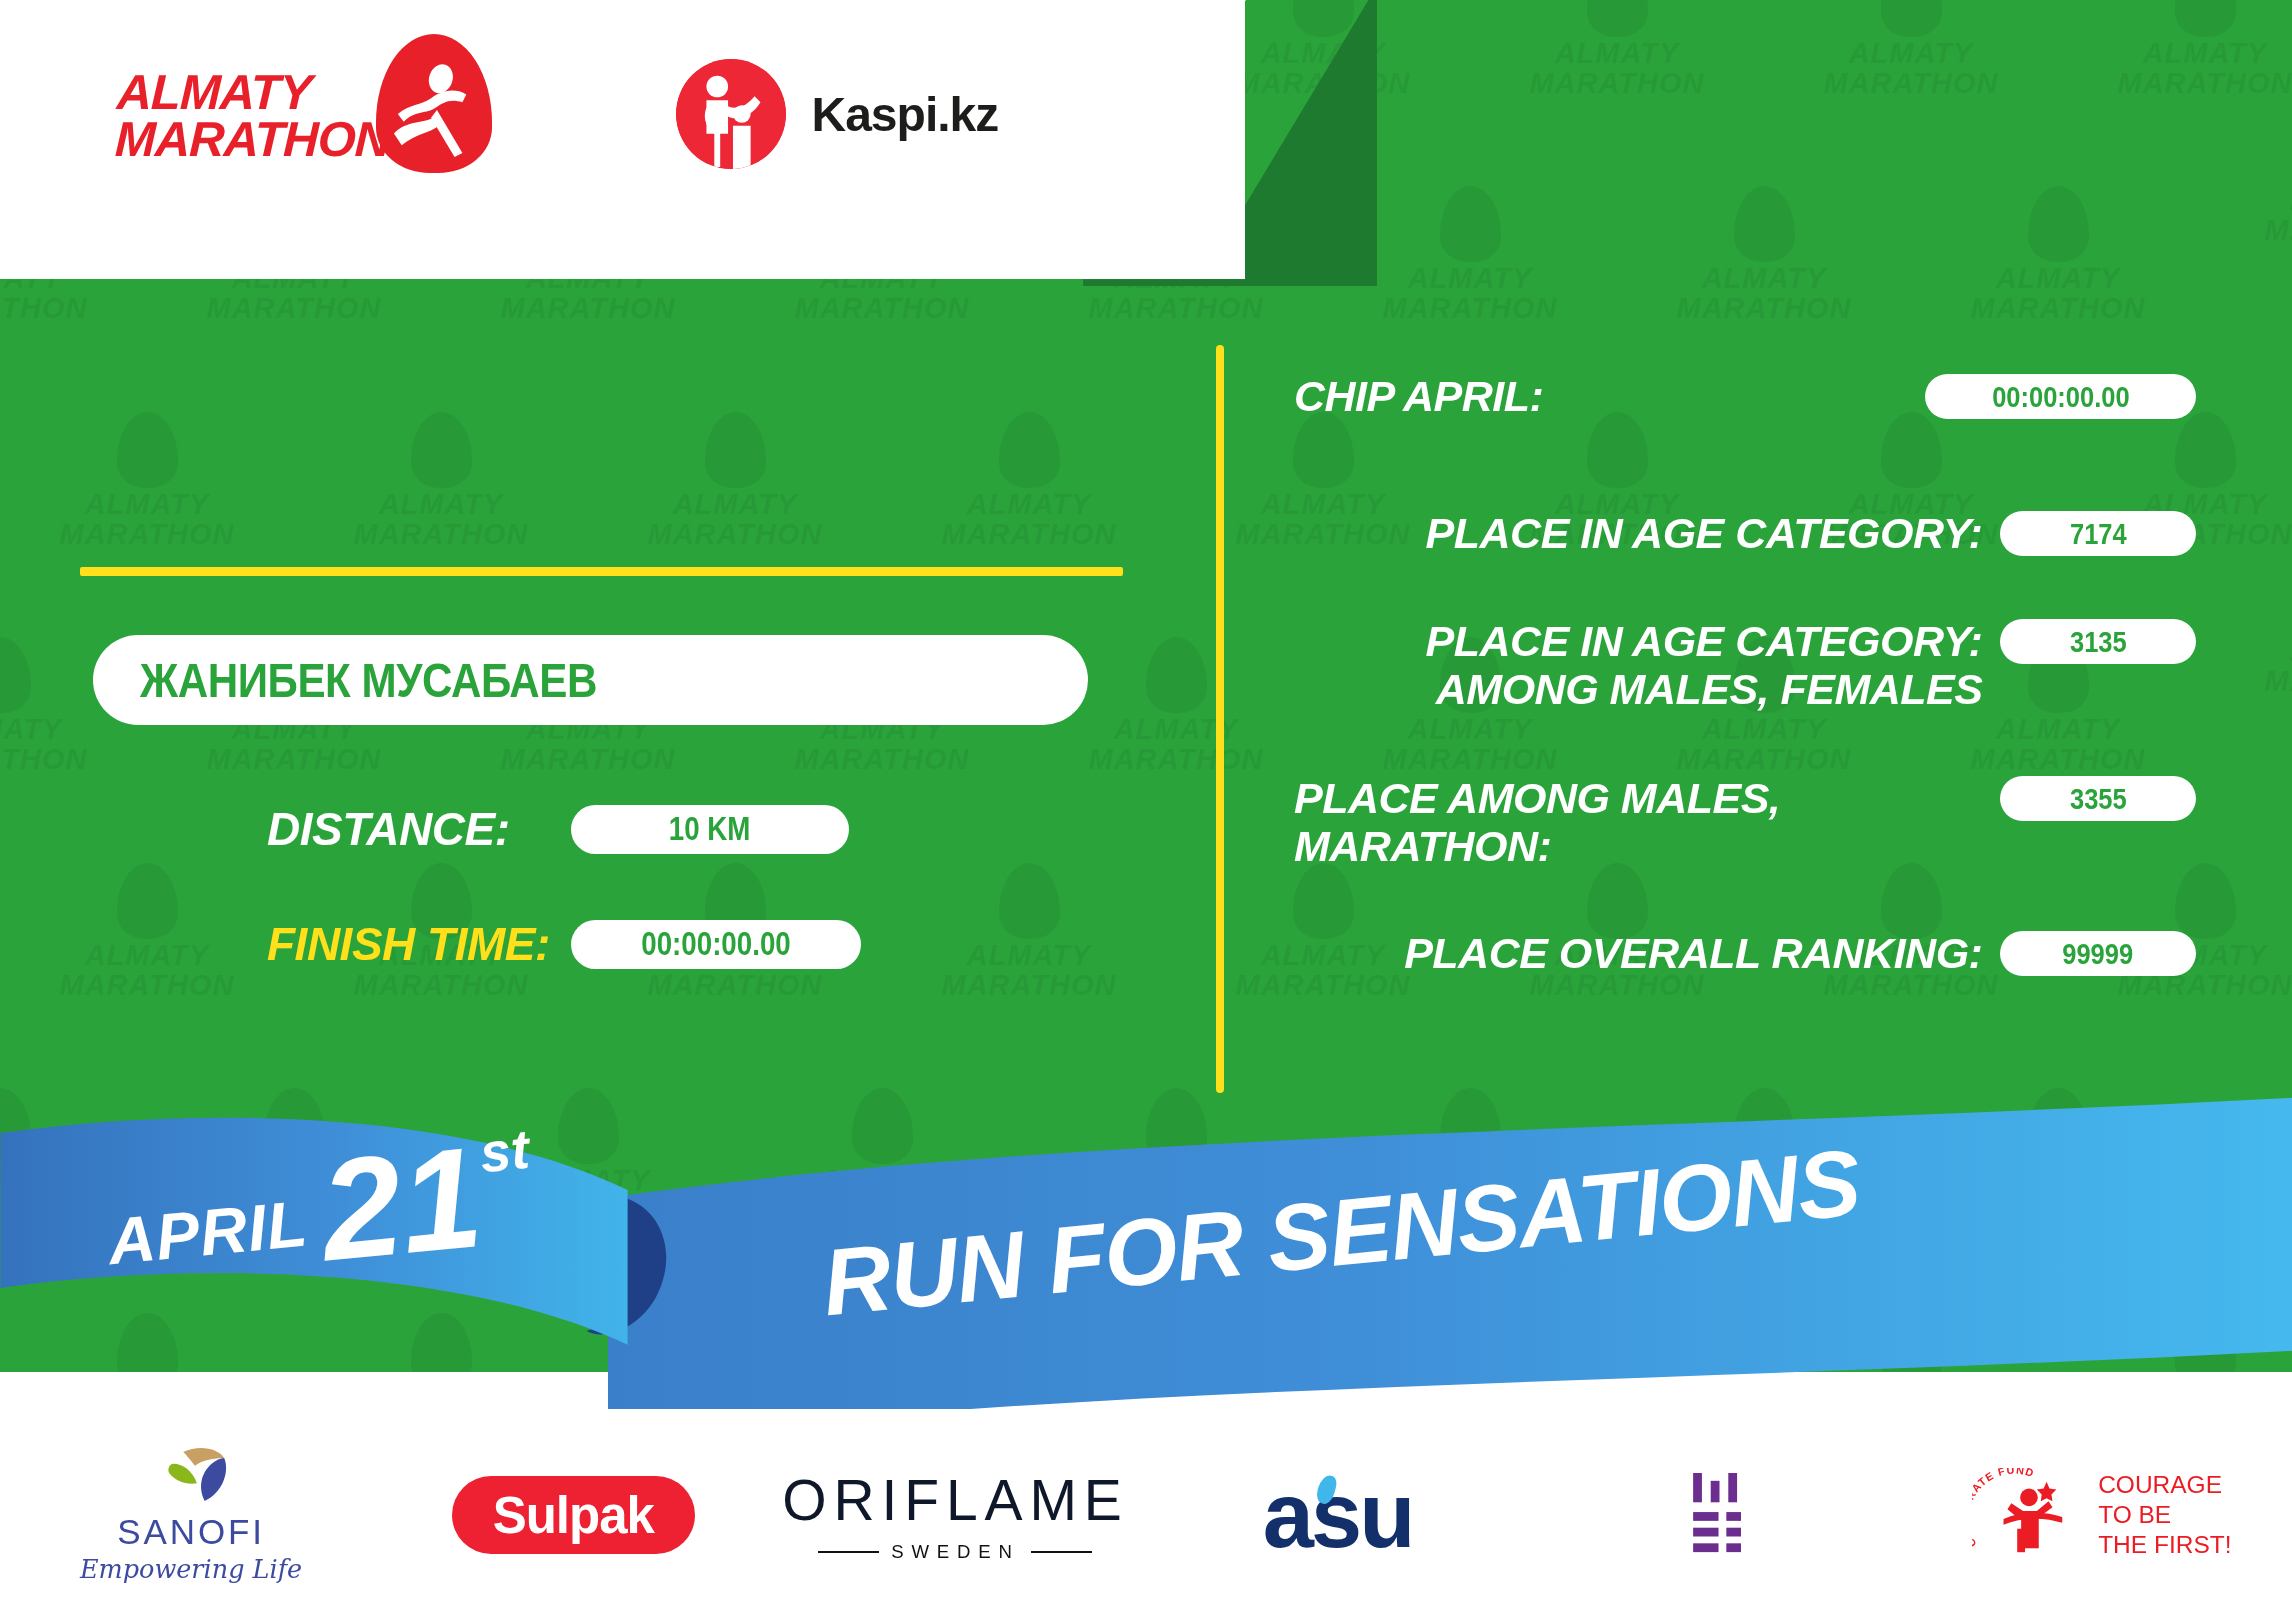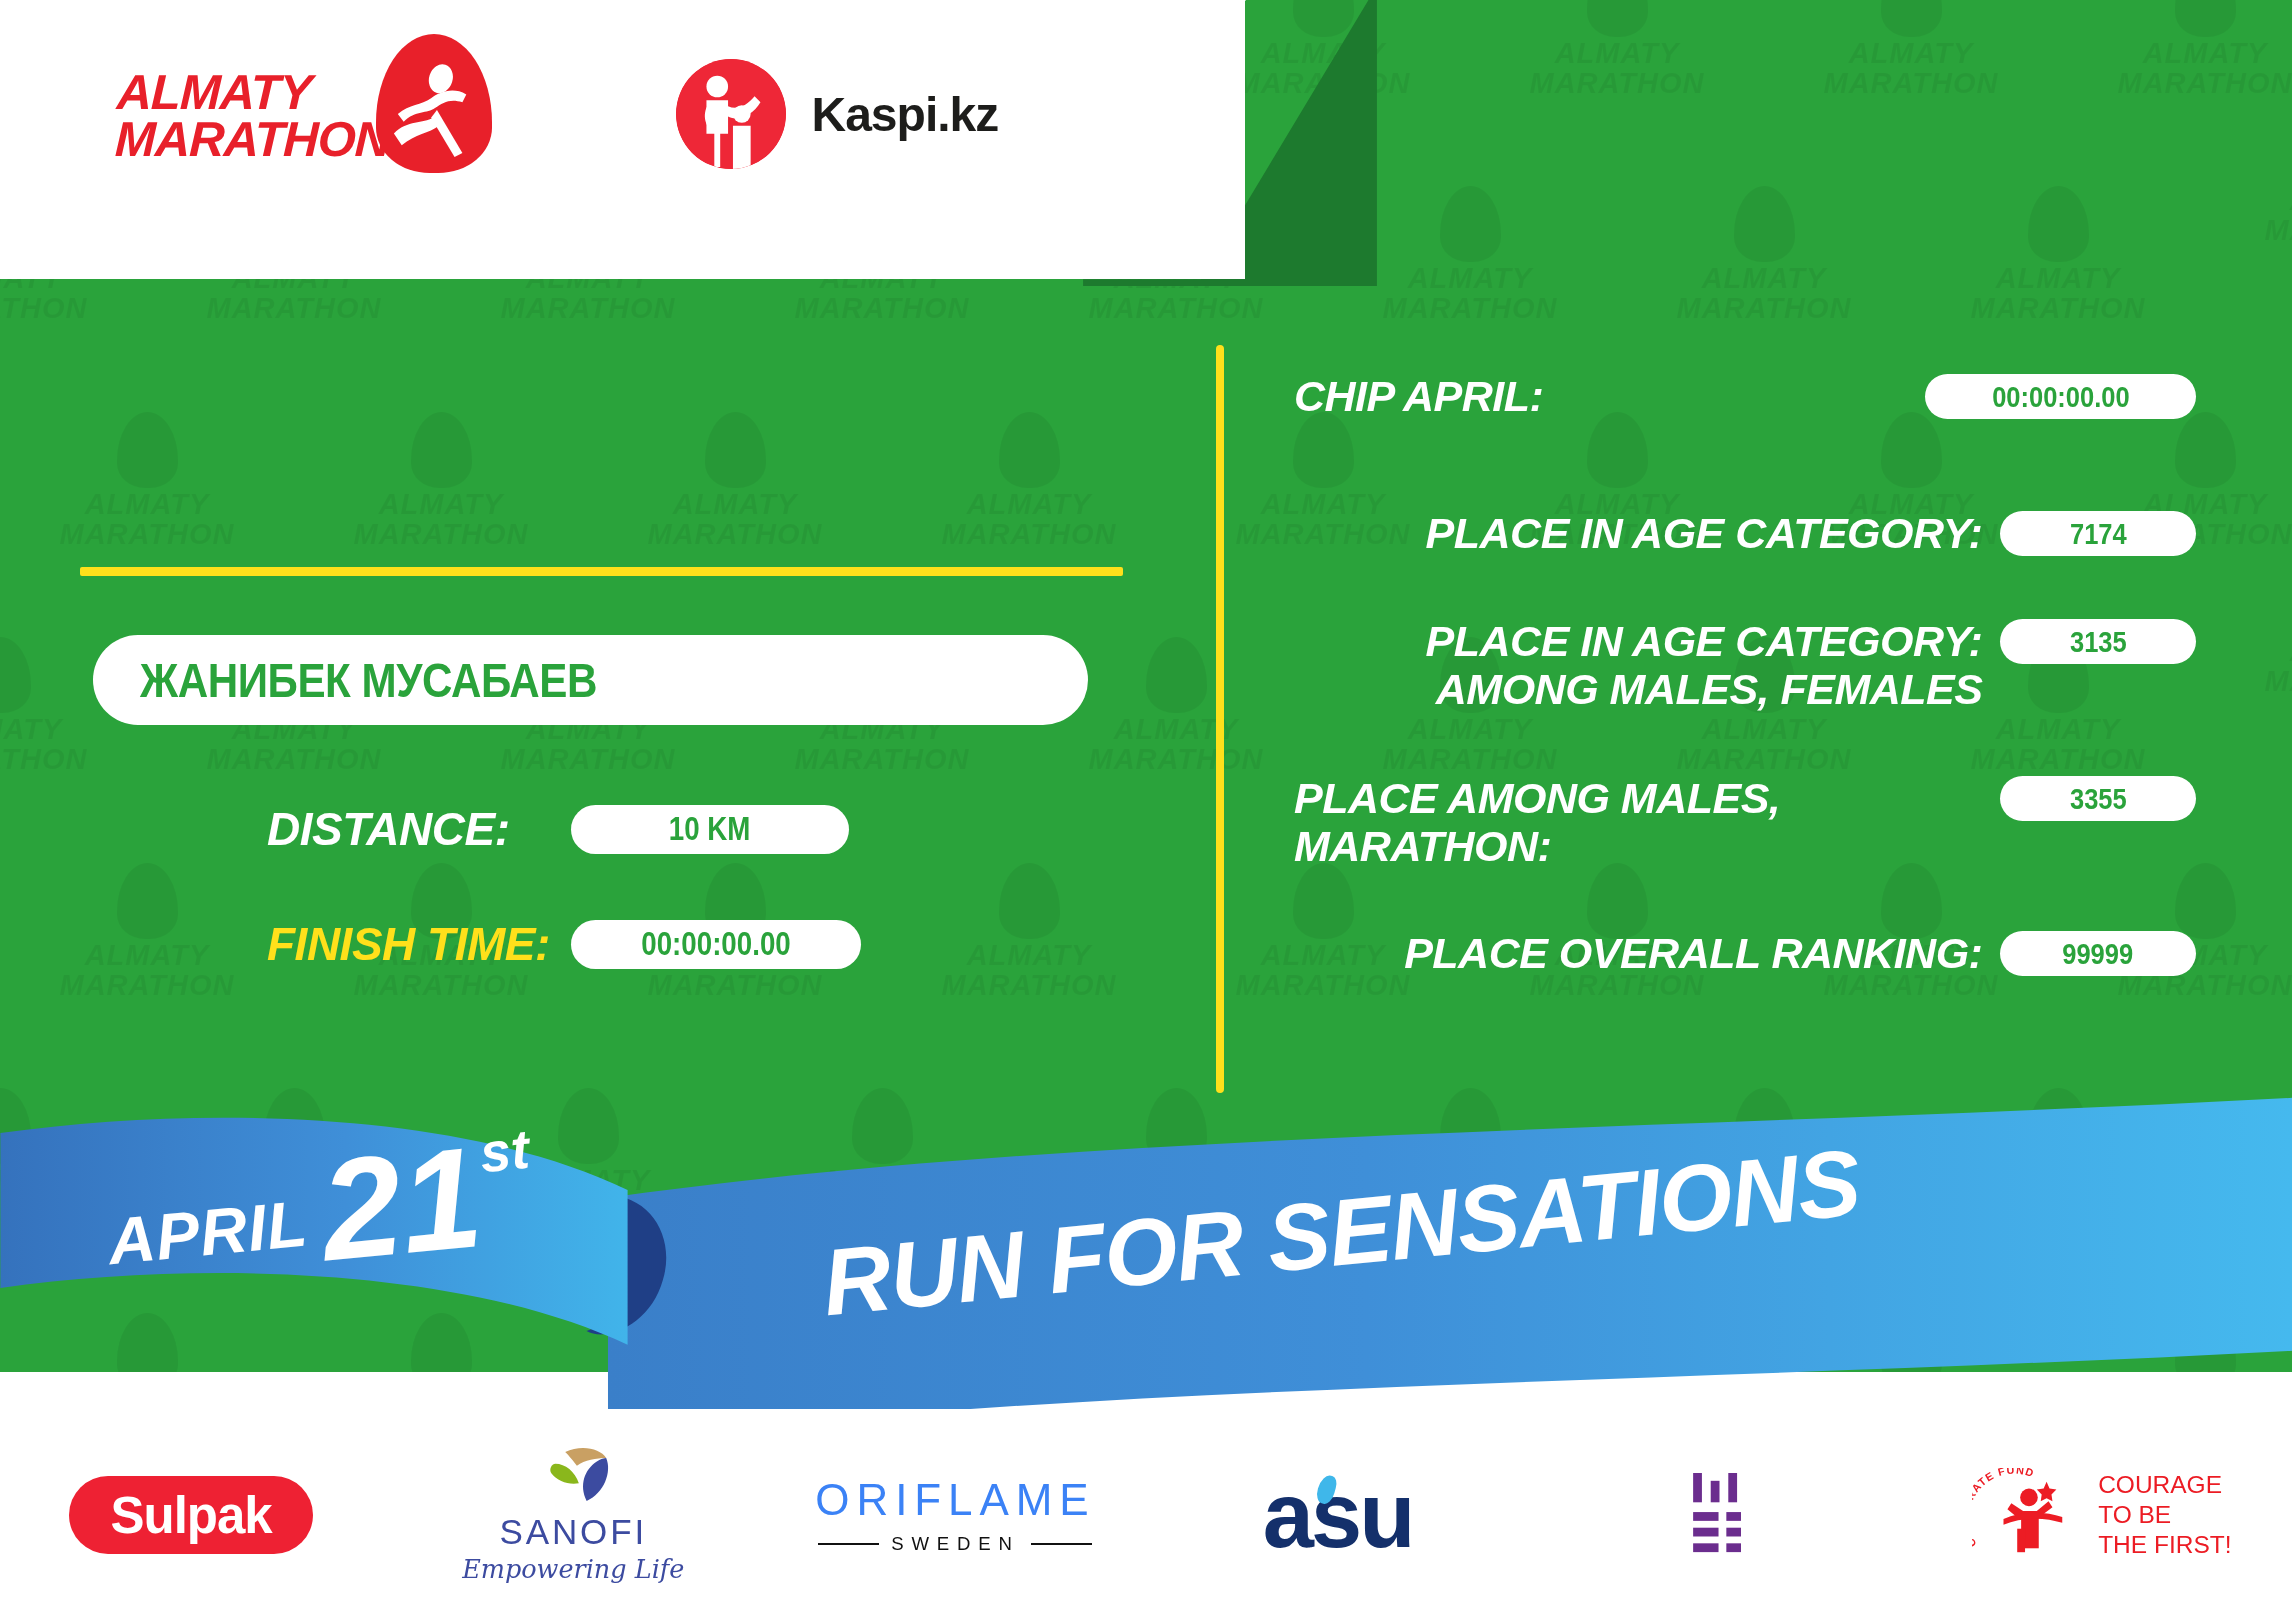--- a/index.html
+++ b/index.html
@@ -158,21 +158,21 @@
   .sulpak{
     background:#ee2133;color:#fff;font-weight:bold;font-size:51px;
     padding:9.8px 41px;border-radius:39px;letter-spacing:-1px;
   }
   .sanofi{display:flex;flex-direction:column;align-items:center;}
   .sanofi-mark{width:82px;height:61px;position:relative;margin-bottom:5.9px;}
   .sanofi-name{color:#3c4ba0;font-size:35px;letter-spacing:2.9px;font-weight:normal;}
   .sanofi-tag{color:#3c4ba0;font-style:italic;font-size:25.5px;margin-top:2px;font-family:"DejaVu Serif",serif;}
 
   .oriflame{display:flex;flex-direction:column;align-items:center;}
-  .ori-name{color:#3b82f6;font-size:44px;letter-spacing:6.9px;font-weight:300;}
+  .ori-name{color:#0f172a;font-size:57px;letter-spacing:6.9px;font-weight:300;}
   .ori-sub{display:flex;align-items:center;gap:11.8px;margin-top:7.8px;}
   .ori-sub .line{width:61px;height:2px;background:#111;}
   .ori-sub .sw{color:#111;font-size:18.6px;letter-spacing:7.8px;}
 
   .ua{display:flex;flex-direction:column;align-items:center;}
   .ua-mark{width:147px;height:82px;}
   .ua-name{color:#111;font-weight:bold;font-size:23.5px;letter-spacing:2px;margin-top:5.9px;}
 
   .asu{color:#14306b;font-weight:bold;font-size:92px;line-height:1;position:relative;letter-spacing:-2.9px;}
   .asu .dot{position:absolute;left:55px;top:5.9px;width:16.7px;height:29px;background:#3fb7ea;border-radius:60% 40% 50% 50%;transform:rotate(16deg);}
@@ -601,35 +601,35 @@
   <div class="ribbon-date">
     <span class="april">APRIL</span>
     <span class="num">21</span>
     <span class="sup">st</span>
   </div>
   <div class="ribbon-slogan">RUN FOR SENSATIONS</div>
 
   <div class="sponsors">
 
     <div class="sp">
-      <div class="sulpak">Sulpak</div>
-    </div>
-
-    <div class="sp">
       <div class="sanofi">
         <div class="sanofi-mark">
           <svg width="82" height="61" viewBox="0 0 84 62">
             <path d="M34 6 C50 -2 70 2 76 12 C66 12 54 14 46 20 C40 12 36 8 34 6 Z" fill="#c9a063"></path>
             <path d="M76 12 C82 26 74 48 56 56 C48 40 54 24 66 16 C70 13 74 12 76 12 Z" fill="#3c4ba0"></path>
             <path d="M24 18 C34 18 44 26 48 38 C38 40 26 36 20 28 C17 24 20 18 24 18 Z" fill="#8ab71c"></path>
           </svg>
         </div>
         <div class="sanofi-name">SANOFI</div>
         <div class="sanofi-tag">Empowering Life</div>
       </div>
+    </div>
+
+    <div class="sp">
+      <div class="sulpak">Sulpak</div>
     </div>
 
     <div class="sp">
       <div class="oriflame">
         <div class="ori-name">ORIFLAME</div>
         <div class="ori-sub">
           <div class="line"></div>
           <div class="sw">SWEDEN</div>
           <div class="line"></div>
         </div>

